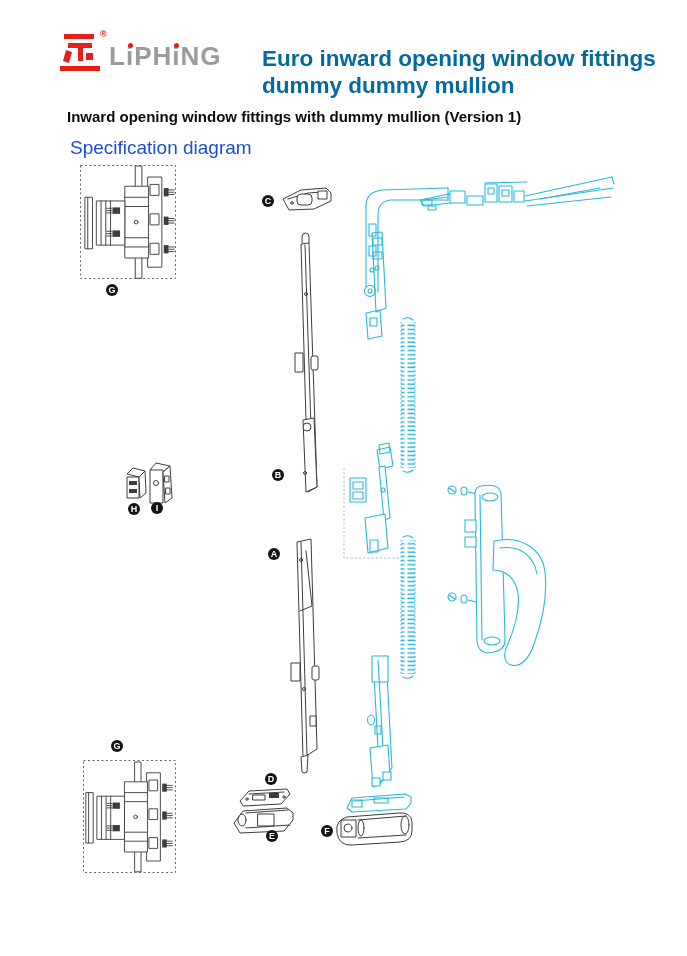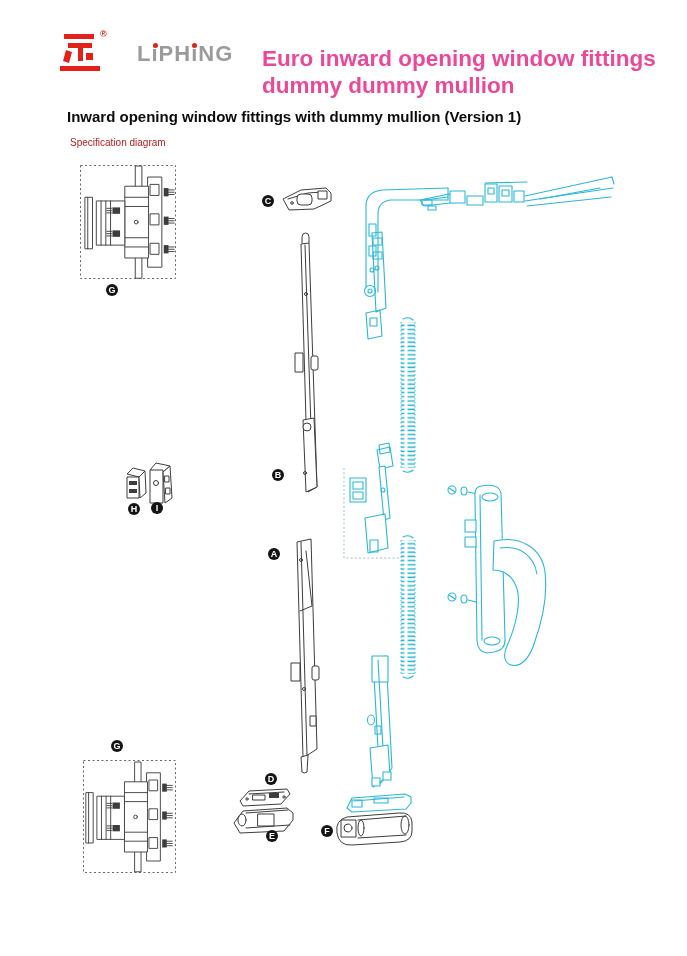--- a/index.html
+++ b/index.html
@@ -11,37 +11,37 @@
   html,body{margin:0;padding:0;background:#e9e9e9;}
   .page{
     position:relative;width:687px;height:956px;background:#fff;
     font-family:"Liberation Sans",sans-serif;color:#111;overflow:hidden;margin:0 auto;
   }
   
   .logo-mark{position:absolute;left:58px;top:33px;width:44px;height:48px;}
   .logo-mark *{fill:var(--brand-red);}
   .reg{position:absolute;left:100px;top:29px;font-size:9px;font-weight:bold;color:var(--brand-red);}
   .brand{
-    position:absolute;left:109px;top:41px;font-size:22px;font-weight:bold;
-    letter-spacing:1px;color:var(--brand-gray);margin-left:28px;
+    position:absolute;left:109px;top:41px;font-size:26px;font-weight:bold;
+    letter-spacing:1px;color:var(--brand-gray);
   }
   .idot{position:relative;}
   .idot::after{
     content:"";position:absolute;left:50%;margin-left:-2.5px;top:2px;
     width:5px;height:5px;border-radius:50%;background:var(--brand-red);
   }
   .title{
     position:absolute;left:262px;top:30px;width:410px;
-    font-size:22.5px;font-weight:bold;line-height:27px;color:#ec4899;
+    font-size:22.5px;font-weight:bold;line-height:27px;color:#0369a1;
   }
   .subtitle{
     position:absolute;left:67px;top:96px;font-size:15px;font-weight:bold;color:#0c0c0c;
   }
   .caption{
-    position:absolute;left:70px;top:137px;font-size:10px;color:#b91c1c;
+    position:absolute;left:70px;top:137px;font-size:19px;color:#1d4ed8;
   }
   
   .diagram{position:absolute;left:0;top:0;width:687px;height:956px;}
   .diagram svg{position:absolute;left:0;top:0;}
   .badge{
     position:absolute;width:12px;height:12px;border-radius:50%;background:#141414;color:#fff;
     font:bold 9px/12px "Liberation Sans",sans-serif;text-align:center;
   }
   
   .ln{stroke:var(--line-dark);stroke-width:1;fill:none;stroke-linecap:round;stroke-linejoin:round;}

